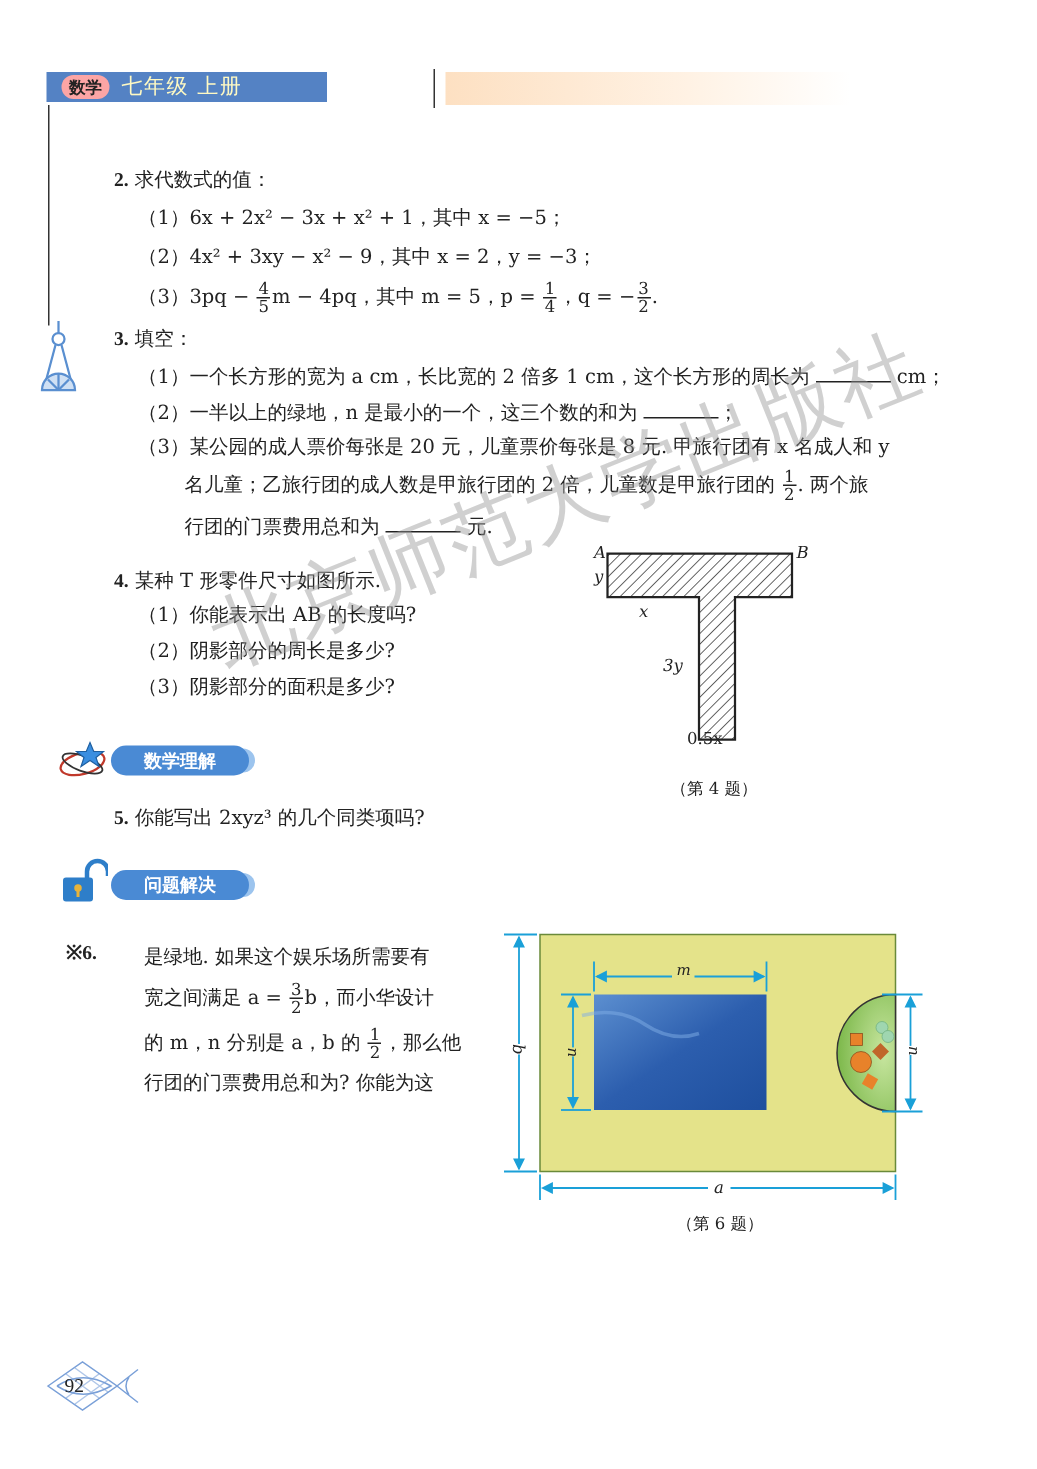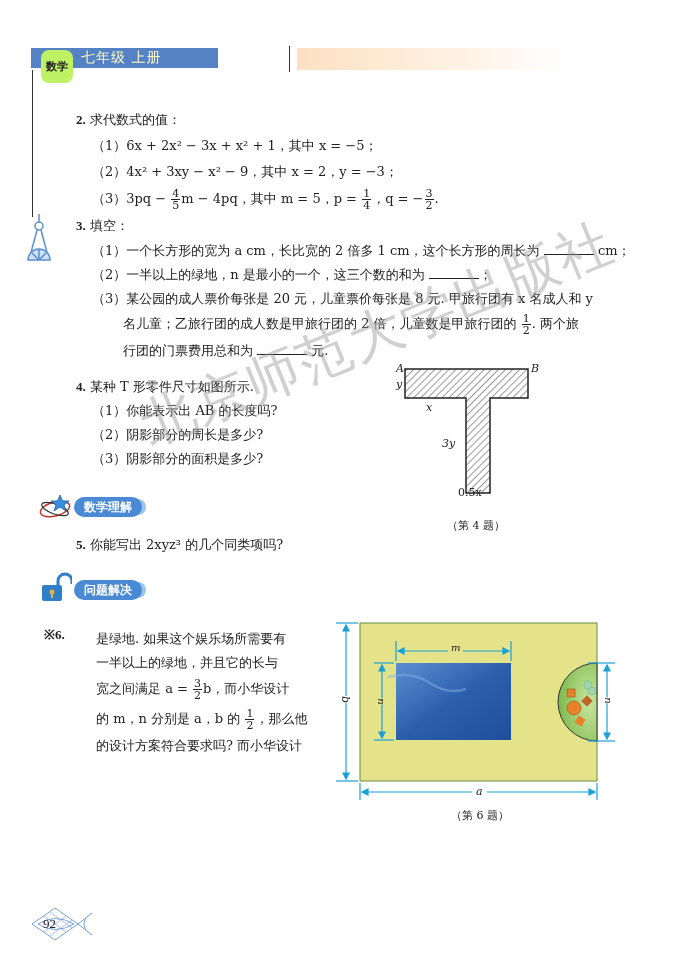--- a/index.html
+++ b/index.html
@@ -1,30 +1,30 @@
 <!DOCTYPE html>
 <html><head>
 <meta charset="utf-8">
 <style>
 *{margin:0;padding:0;box-sizing:border-box}
 body{width:691px;height:979px;background:#fff;position:relative;overflow:hidden;font-family:"DejaVu Serif","Liberation Serif",serif;color:#222;font-size:13px}
 .abs{position:absolute}
 .hdr{left:31px;top:48px;width:187px;height:20px;background:#5482c4}
-.hdr-badge{left:10px;top:2px;width:32px;height:33px;border-radius:8px;background:#bef264;font-size:11px;font-weight:bold;color:#222;display:flex;align-items:center;justify-content:center;font-family:"DejaVu Sans",sans-serif}
+.hdr-badge{left:10px;top:2px;width:32px;height:16px;border-radius:8px;background:#fca5a5;font-size:11px;font-weight:bold;color:#222;display:flex;align-items:center;justify-content:center;font-family:"DejaVu Sans",sans-serif}
 .hdr-title{left:50px;top:1px;color:#fef9c3;font-size:14px;font-family:"DejaVu Sans",sans-serif;letter-spacing:1px;white-space:nowrap}
 .hdr-sep{left:289px;top:46px;width:1px;height:26px;background:#333}
 .hdr-grad{left:297px;top:48px;width:270px;height:22px;background:linear-gradient(90deg,#fde0c2,#fff2e4 60%,#fff)}
 .vline{left:32px;top:70px;width:1px;height:147px;background:#333}
 .txt{white-space:nowrap;font-size:13px;line-height:16px}
 .num{font-weight:bold;font-family:"Liberation Serif",serif}
 .blank{display:inline-block;width:50px;border-bottom:1px solid #222;height:12px;vertical-align:baseline}
 .frac{display:inline-block;vertical-align:middle;text-align:center;font-size:11px;line-height:11px;margin:0 1px}
 .frac span{display:block}
 .frac span.t{border-bottom:1px solid #222;padding:0 1px}
-.sec-tag{height:20px;border-radius:10px;background:#4a8ad4;color:#fff;font-family:"DejaVu Sans",sans-serif;font-size:12px;font-weight:bold;display:flex;align-items:center;padding:0 10px;box-shadow:6px 0 0 -2px #9cc4ee}
+.sec-tag{height:20px;border-radius:10px;background:#4a8ad4;color:#fff;font-family:"DejaVu Sans",sans-serif;font-size:12px;font-weight:bold;display:flex;align-items:center;padding:0 22px;box-shadow:6px 0 0 -2px #9cc4ee}
 .caption{font-size:11px;white-space:nowrap}
 .wm{left:130px;top:395px;font-size:54px;color:rgba(150,150,150,0.45);transform:rotate(-22deg);transform-origin:left top;white-space:nowrap;font-family:"DejaVu Serif",serif;pointer-events:none;letter-spacing:2px}
 </style>
 </head>
 <body>
 
 <div class="abs hdr">
   <div class="abs hdr-badge">数学</div>
   <div class="abs hdr-title">七年级  上册</div>
 </div>
@@ -91,24 +91,23 @@
   <path d="M20 14 V9 A7 7 0 0 1 34 9 V12" fill="none" stroke="#2e7ec9" stroke-width="3"></path>
   <rect x="4" y="13" width="20" height="16" rx="2" fill="#2e7ec9"></rect>
   <circle cx="14" cy="20" r="2.5" fill="#e8b33a"></circle>
     <rect x="13" y="21" width="2" height="5" fill="#e8b33a"></rect>
 </svg>
 <div class="abs sec-tag" style="left:74px;top:580px">问题解决</div>
 
 <div class="abs txt num" style="left:44px;top:627px">※6.</div>
 <div class="abs" style="left:96px;top:627px;line-height:23.5px;font-size:13px">
   <div>是绿地. 如果这个娱乐场所需要有</div>
-  <div>一半以上的绿地，并且它的长与</div>
   <div style="line-height:30px"><span>宽之间满足 a = </span><span class="frac"><span class="t">3</span><span>2</span></span><span>b，而小华设计</span></div>
   <div style="line-height:30px"><span>的 m，n 分别是 a，b 的</span> <span class="frac"><span class="t">1</span><span>2</span></span><span>，那么他</span></div>
-  <div>的设计方案符合要求吗? 而小华设计</div>
+  <div>行团的门票费用总和为? 你能为这</div>
 </div>
 
 <svg class="abs" style="left:330px;top:615px" width="290" height="195">
   <defs>
     <linearGradient id="pool" x1="0" y1="0" x2="1" y2="1">
         <stop offset="0" stop-color="#5c8fd0"></stop>
         <stop offset="0.5" stop-color="#2c5eae"></stop>
         <stop offset="1" stop-color="#1e4f9e"></stop>
       </linearGradient>
     <radialGradient id="rest" cx="0.8" cy="0.5" r="0.8">

